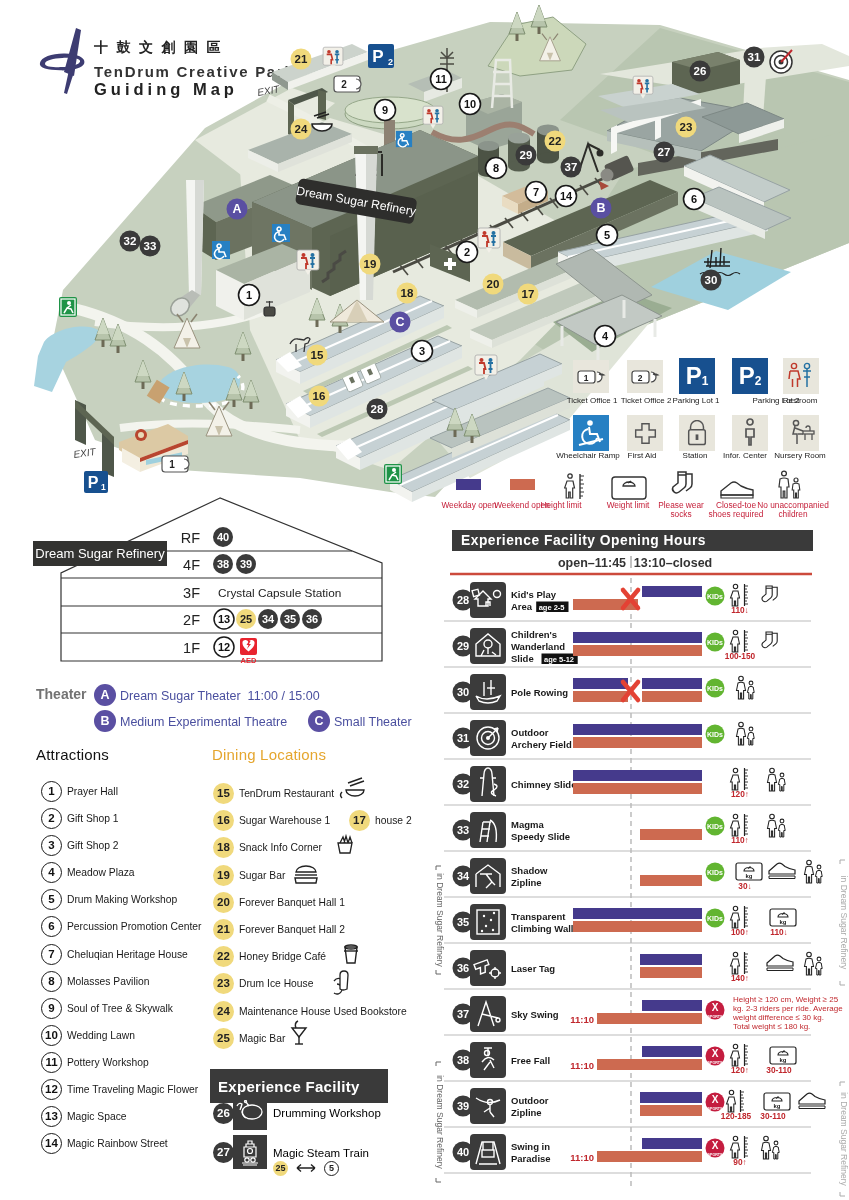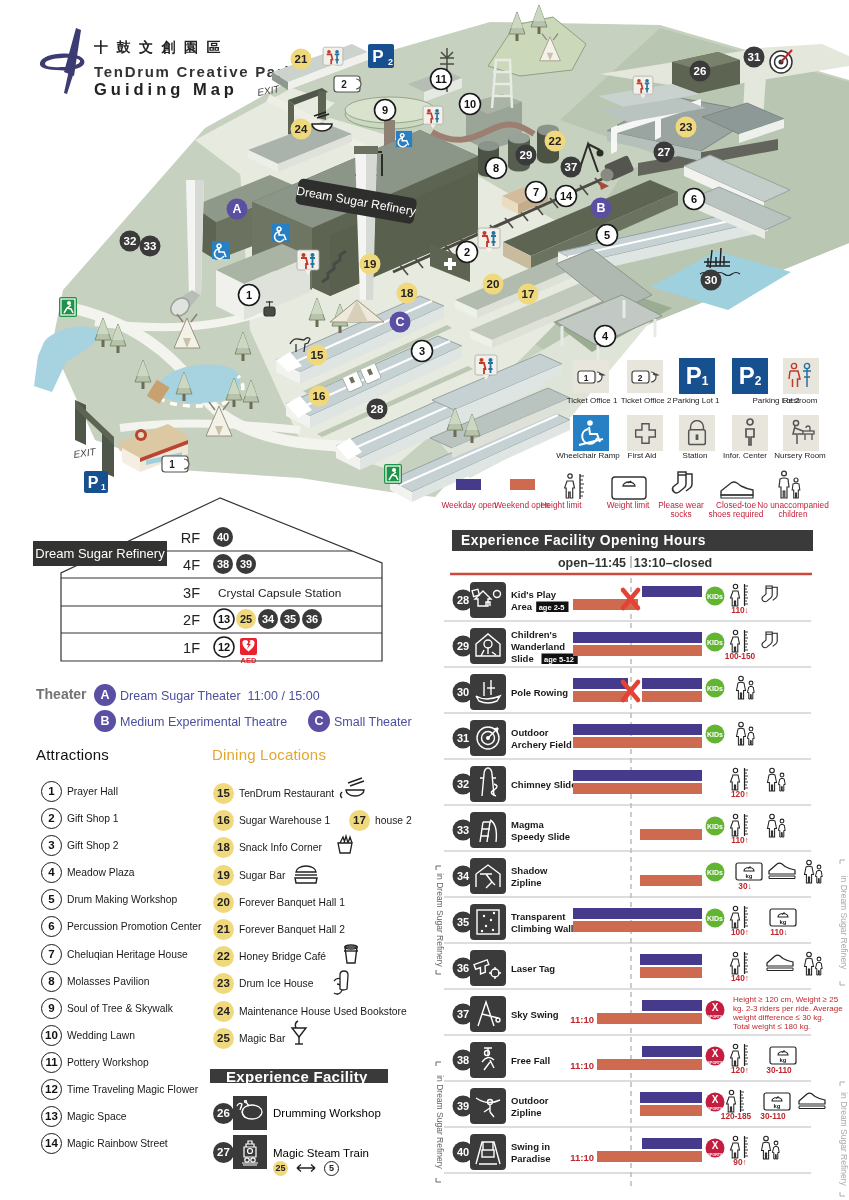--- a/index.html
+++ b/index.html
@@ -1036,21 +1036,21 @@
 <g stroke="#222" stroke-width="1.4" fill="none">
       <path d="M292,1028 l14,0 -7,9 Z" fill="#fff"></path>
       <line x1="299" y1="1037" x2="299" y2="1044"></line>
       <line x1="295" y1="1044" x2="303" y2="1044"></line>
       <path d="M296,1028 q-2,-5 2,-7"></path>
     </g>
 </svg>
 
 <div class="ab" style="left:0;top:1060px">
 
-<div class="ab" style="left:210px;top:9px;width:178px;height:14px;background:#3a3a3a;color:#fff;font-weight:bold;font-size:15px;display:flex;align-items:center;padding-left:16px;box-sizing:border-box;letter-spacing:0.3px">Experience Facility</div>
+<div class="ab" style="left:210px;top:9px;width:178px;height:34px;background:#3a3a3a;color:#fff;font-weight:bold;font-size:15px;display:flex;align-items:center;padding-left:8px;box-sizing:border-box;letter-spacing:0.3px">Experience Facility</div>
 
 <div class="lrow" style="left:213px;top:53px">
       <span class="bi bk">26</span>
     </div>
 <div class="ab" style="left:233px;top:36px;width:34px;height:34px;background:#3a3a3a"></div>
 <svg class="ab" style="left:235px;top:40px" width="30" height="26" viewBox="0 0 30 26">
       <g stroke="#fff" stroke-width="1.3" fill="none">
         <path d="M2,6 q2,-4 5,-2 l-1,4 M5,10 l2,-6"></path>
         <ellipse cx="17" cy="12" rx="10" ry="7"></ellipse>
         <path d="M8,9 q-2,6 3,9"></path>

